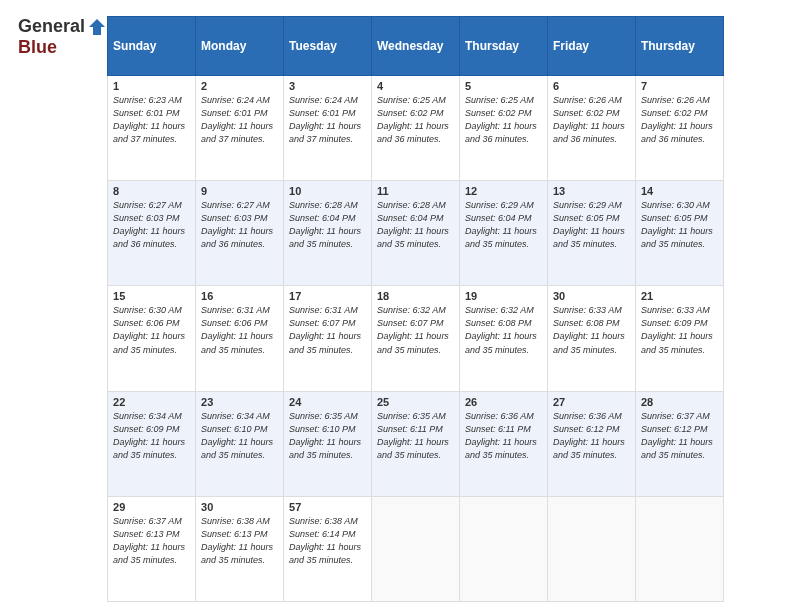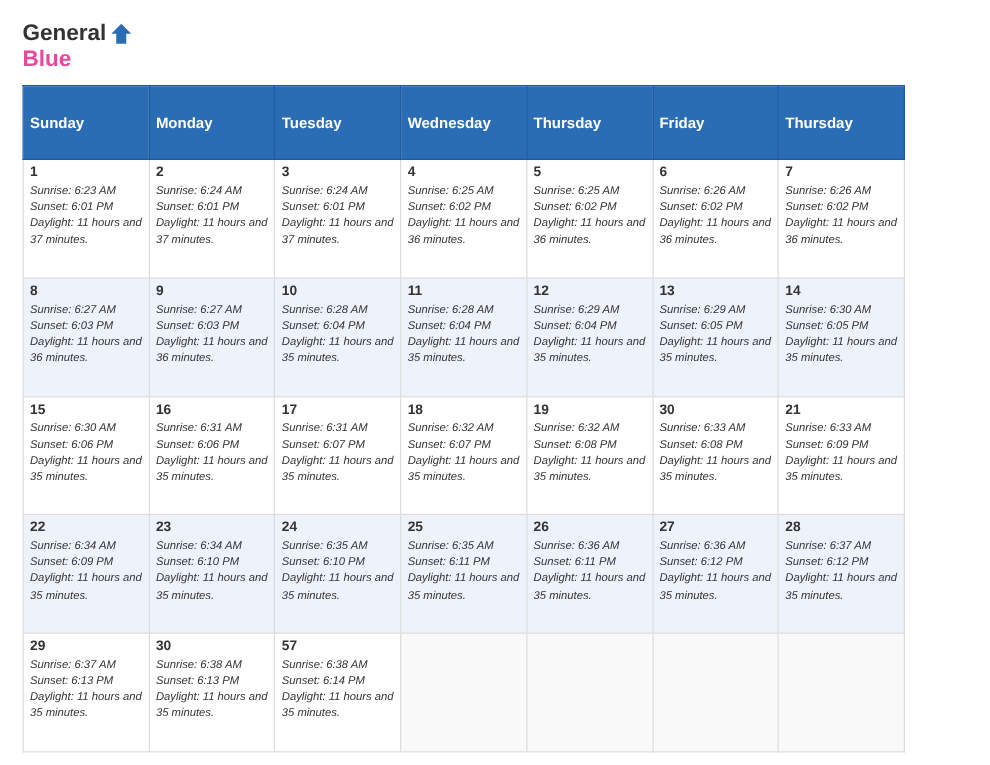--- a/index.html
+++ b/index.html
@@ -8,21 +8,21 @@
       background: #fff;
       width: 792px;
       height: 612px;
       overflow: hidden;
     }
     .page {
       width: 742px;
       height: 612px;
       padding: 16px 18px 10px 18px;
       display: flex;
-      flex-direction: column;
+      flex-direction: row;
     }
     .header {
       display: flex;
       justify-content: space-between;
       align-items: flex-start;
       margin-bottom: 10px;
     }
     .logo {
       display: flex;
       flex-direction: column;
@@ -34,21 +34,21 @@
       gap: 0;
     }
     .logo-general {
       font-size: 18px;
       font-weight: bold;
       color: #333;
     }
     .logo-blue {
       font-size: 18px;
       font-weight: bold;
-      color: #ec4899;
+      color: #7f1d1d;
     }
     .logo-icon {
       width: 20px;
       height: 20px;
       margin-left: 2px;
     }
     .title-section {
       text-align: right;
     }
     .month-title {

